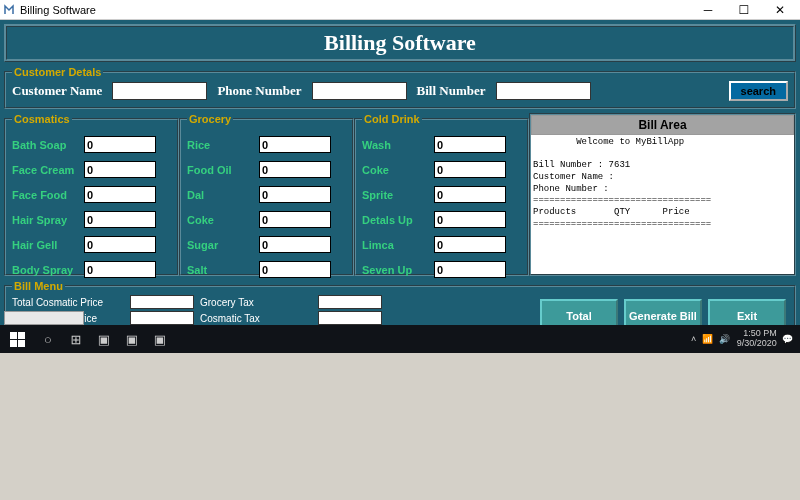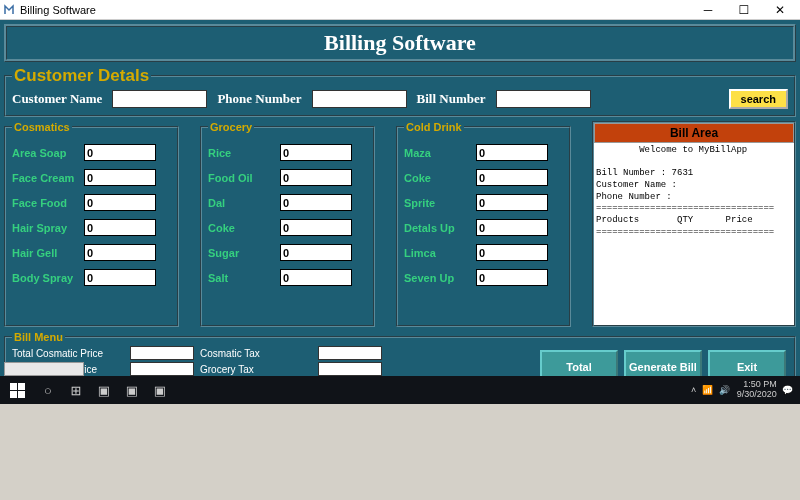--- a/index.html
+++ b/index.html
@@ -1,36 +1,36 @@
 <!DOCTYPE html>
 <html><head>
 <meta charset="utf-8">
 <style>
 *{box-sizing:border-box;margin:0;padding:0;font-family:Arial,sans-serif}
 body{background:#d4d0c8;font-size:11px;overflow:hidden}
-.window{width:800px;height:404px;display:flex;flex-direction:column;position:relative}
+.window{width:800px;height:353px;display:flex;flex-direction:column;position:relative}
 .titlebar{background:#fff;height:20px;display:flex;align-items:center;padding:0 2px;font-size:11px;border-bottom:1px solid #ccc}
 .titlebar .icon{width:14px;height:14px;margin-right:4px;display:inline-flex;align-items:center;justify-content:center}
 .titlebar .title{flex:1}
 .titlebar .wbtn{width:36px;height:18px;display:flex;align-items:center;justify-content:center;font-size:12px;cursor:pointer}
 .app{flex:1;background:#1d5e73;padding:4px;display:flex;flex-direction:column;gap:4px;overflow:hidden}
 .banner{border:3px ridge #5a8a9a;background:#1d5e73;padding:3px 0;text-align:center;color:#fff;font-size:22px;font-weight:bold;font-family:'Times New Roman',serif}
 fieldset{border:2px groove #5a8a9a;padding:3px 6px 6px 6px;color:#1d5e73}
-legend{color:#d4aa00;font-weight:bold;font-size:17px;padding:0 2px}
+legend{color:#d4aa00;font-weight:bold;font-size:11px;padding:0 2px}
 .customer{display:flex;align-items:center;gap:10px}
 .customer .lbl{color:#fff;font-weight:bold;font-size:13px;font-family:'Times New Roman',serif}
 .customer input{width:95px;height:18px;background:#fff;border:1px solid #333;font-size:11px;padding:0 2px}
-.customer .search{background:#fde047;border:2px outset #fff;padding:2px 10px;font-size:11px;font-weight:bold;cursor:pointer}
-.mid{display:flex;gap:21px;flex:1;min-height:0}
+.customer .search{background:#0369a1;border:2px outset #fff;padding:2px 10px;font-size:11px;font-weight:bold;cursor:pointer}
+.mid{display:flex;gap:0;flex:1;min-height:0}
 .panel{flex:0 0 175px;border:2px groove #5a8a9a}
 .panel legend{font-size:11px}
 .prow{display:flex;align-items:center;margin:8px 0}
 .prow .plbl{color:#35d07f;font-weight:bold;font-size:11px;width:72px}
 .prow input{width:72px;height:17px;background:#fff;border:1px solid #000;font-size:11px;padding:0 2px;font-weight:bold}
-.billarea{flex:1;display:flex;flex-direction:column;border:2px groove #5a8a9a;background:#c2410c;min-width:0}
+.billarea{flex:1;display:flex;flex-direction:column;border:2px groove #5a8a9a;background:#a3a3a3;min-width:0}
 .billarea .bh{border:1px solid #999;text-align:center;font-weight:bold;padding:2px;font-size:12px}
 .billarea .bt{flex:1;background:#fff;font-family:'Courier New',monospace;font-size:9px;white-space:pre;overflow:hidden;padding:2px 0 0 2px;line-height:1.3}
 .menu{border:2px groove #5a8a9a}
 .menu legend{font-size:11px}
 .menu-inner{display:flex;align-items:flex-start;gap:6px}
 .mcol{display:flex;flex-direction:column;gap:2px}
 .mrow{display:flex;align-items:center}
 .mrow .mlbl{color:#fff;font-size:10px;width:118px}
 .mrow input{width:64px;height:14px;background:#fff;border:1px solid #333;font-size:10px}
 .mbtns{flex:1;display:flex;gap:6px;justify-content:flex-end;align-items:flex-end;padding:4px 2px}
@@ -76,21 +76,21 @@
       <input value="" style="">
       <span style="flex:1"></span>
       <button class="search">search</button>
     </fieldset>
 
     <div class="mid">
       <fieldset class="panel">
         <legend>Cosmatics</legend>
         <div id="cosmatics-list">
             <div class="prow">
-              <span class="plbl">Area Soap</span>
+              <span class="plbl">Bath Soap</span>
               <input value="0" style="">
             </div>
             <div class="prow">
               <span class="plbl">Face Cream</span>
               <input value="0" style="">
             </div>
             <div class="prow">
               <span class="plbl">Face Food</span>
               <input value="0" style="">
             </div>
@@ -134,21 +134,21 @@
             <div class="prow">
               <span class="plbl">Salt</span>
               <input value="0" style="">
             </div>
           </div>
       </fieldset>
       <fieldset class="panel">
         <legend>Cold Drink</legend>
         <div id="colddrink-list">
             <div class="prow">
-              <span class="plbl">Maza</span>
+              <span class="plbl">Wash</span>
               <input value="0" style="">
             </div>
             <div class="prow">
               <span class="plbl">Coke</span>
               <input value="0" style="">
             </div>
             <div class="prow">
               <span class="plbl">Sprite</span>
               <input value="0" style="">
             </div>
@@ -191,25 +191,25 @@
               <span class="mlbl">Total Grocery Price</span>
               <input style="">
             </div>
             <div class="mrow">
               <span class="mlbl">Total Cold Drinks Price</span>
               <input style="">
             </div>
           </div>
         <div class="mcol" id="taxes-col">
             <div class="mrow">
+              <span class="mlbl">Grocery Tax</span>
+              <input style="">
+            </div>
+            <div class="mrow">
               <span class="mlbl">Cosmatic Tax</span>
-              <input style="">
-            </div>
-            <div class="mrow">
-              <span class="mlbl">Grocery Tax</span>
               <input style="">
             </div>
             <div class="mrow">
               <span class="mlbl">Cold Drinks Tax</span>
               <input style="">
             </div>
           </div>
         <div class="mbtns">
           <button class="mbtn">Total</button>
           <button class="mbtn">Generate Bill</button>

